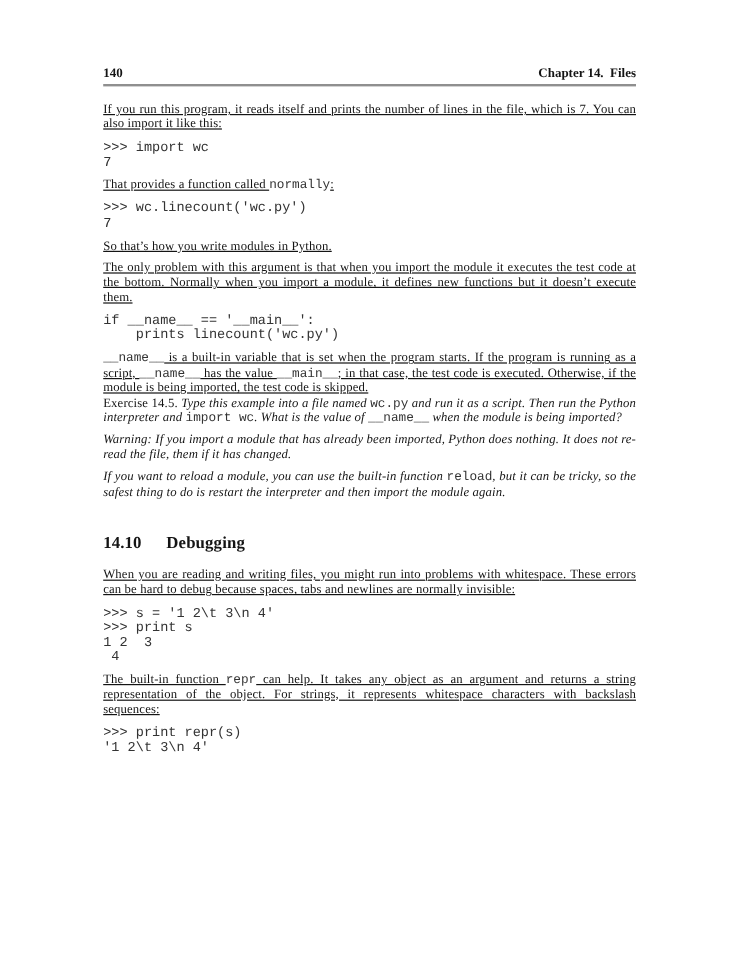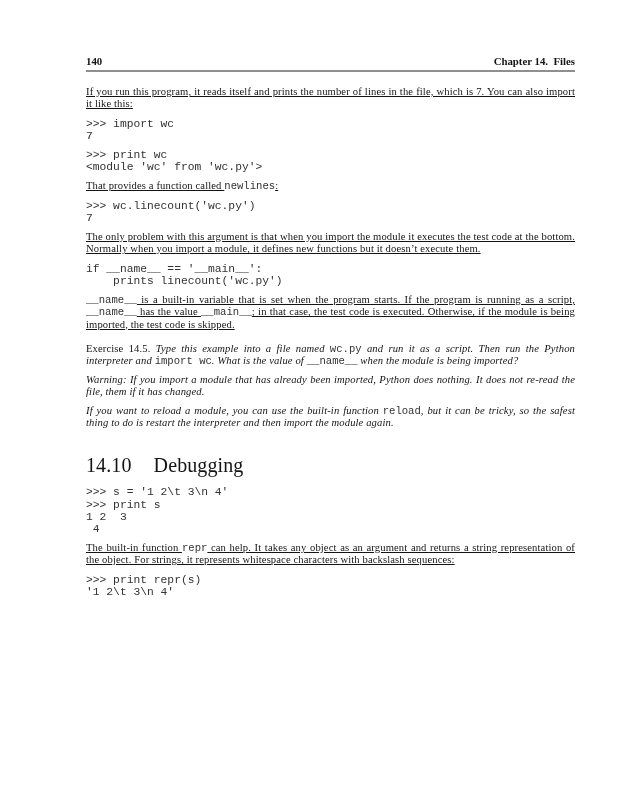--- a/index.html
+++ b/index.html
@@ -9,21 +9,21 @@
   }
   body {
     width: 618px;
     height: 800px;
     overflow: hidden;
   }
   .page {
     box-sizing: border-box;
     width: 618px;
     height: 620px;
-    padding: 55px 43px 0 86px;
+    padding: 55px 88px 0 86px;
     background: #ffffff;
     font-family: "Liberation Serif", serif;
     color: #141414;
   }
   .header {
     display: flex;
     justify-content: space-between;
     align-items: baseline;
     font-weight: bold;
     font-size: 10.8px;
@@ -38,34 +38,34 @@
   .body-col {
     margin-top: 14px;
   }
   .para {
     font-size: 10.6px;
     line-height: 12.4px;
     letter-spacing: 0.12px;
     text-align: justify;
     margin: 6px 0;
   }
-  .m0b { margin-bottom: 12px; }
+  .m0b { margin-bottom: 0; }
   .m0t { margin-top: 0; }
   pre.code {
     font-family: Liberation Mono, monospace;
     font-size: 11.3px;
     line-height: 12.1px;
     color: #333333;
     white-space: pre;
     margin: 7px 0;
   }
   .heading {
-    font-size: 20px;
+    font-size: 14px;
     line-height: 17px;
-    font-weight: normal;
+    font-weight: bold;
     margin: 28px 0 12px 0;
     letter-spacing: 0.1px;
   }
   .heading .hnum { margin-right: 17px; }
   .s-r { font-style: normal; text-decoration: underline; }
   .s-i { font-style: italic; }
   .s-b { font-weight: normal; }
   .s-c {
     font-family: "Liberation Mono", monospace;
     font-size: 10.6px;
@@ -83,45 +83,45 @@
     <span>Chapter 14.  Files</span>
   </div>
   <div class="rule"></div>
 
   <div class="body-col">
 
     <p class="para"><span class="s-r">If you run this program, it reads itself and prints the number of lines in the file, which is 7. You can also import it like this:</span></p>
     <pre class="code">&gt;&gt;&gt; import wc
 7</pre>
 
-    <pre class="code">&gt;&gt;&gt; print wc
-&lt;module 'wc' from 'wc.py'&gt;</pre>
 
-    <p class="para"><span class="s-r">That provides a function called </span><span class="s-c">newlines</span><span class="s-r">:</span></p>
+    <p class="para"><span class="s-r">That provides a function called </span><span class="s-c">normally</span><span class="s-r">:</span></p>
     <pre class="code">&gt;&gt;&gt; wc.linecount('wc.py')
 7</pre>
 
+    <p class="para"><span class="s-r">So that’s how you write modules in Python.</span></p>
 
     <p class="para"><span class="s-r">The only problem with this argument is that when you import the module it executes the test code at the bottom. Normally when you import a module, it defines new functions but it doesn’t execute them.</span></p>
 
     <pre class="code">if __name__ == '__main__':
     prints linecount('wc.py')</pre>
 
     <p class="para m0b"><span class="s-c">__name__</span><span class="s-r"> is a built-in variable that is set when the program starts. If the program is running as a script, </span><span class="s-c">__name__</span><span class="s-r"> has the value </span><span class="s-c">__main__</span><span class="s-r">; in that case, the test code is executed. Otherwise, if the module is being imported, the test code is skipped.</span></p>
     <p class="para m0t"><span class="s-b">Exercise 14.5.</span><span class="s-i"> Type this example into a file named </span><span class="s-c">wc.py</span><span class="s-i"> and run it as a script. Then run the Python interpreter and </span><span class="s-c">import wc</span><span class="s-i">. What is the value of </span><span class="s-c">__name__</span><span class="s-i"> when the module is being imported?</span></p>
 
     <p class="para"><span class="s-i">Warning: If you import a module that has already been imported, Python does nothing. It does not re-read the file, them if it has changed.</span></p>
 
     <p class="para"><span class="s-i">If you want to reload a module, you can use the built-in function </span><span class="s-c">reload</span><span class="s-i">, but it can be tricky, so the safest thing to do is restart the interpreter and then import the module again.</span></p>
 
     <h2 class="heading">
       <span class="hnum">14.10</span>
       <span class="htitle">Debugging</span>
     </h2>
 
+    <p class="para"><span class="s-r">When you are reading and writing files, you might run into problems with whitespace. These errors can be hard to debug because spaces, tabs and newlines are normally invisible:</span></p>
     <pre class="code">&gt;&gt;&gt; s = '1 2\t 3\n 4'
 &gt;&gt;&gt; print s
 1 2  3
  4</pre>
 
     <p class="para"><span class="s-r">The built-in function </span><span class="s-c">repr</span><span class="s-r"> can help. It takes any object as an argument and returns a string representation of the object. For strings, it represents whitespace characters with backslash sequences:</span></p>
     <pre class="code">&gt;&gt;&gt; print repr(s)
 '1 2\t 3\n 4'</pre>
 
   </div>

